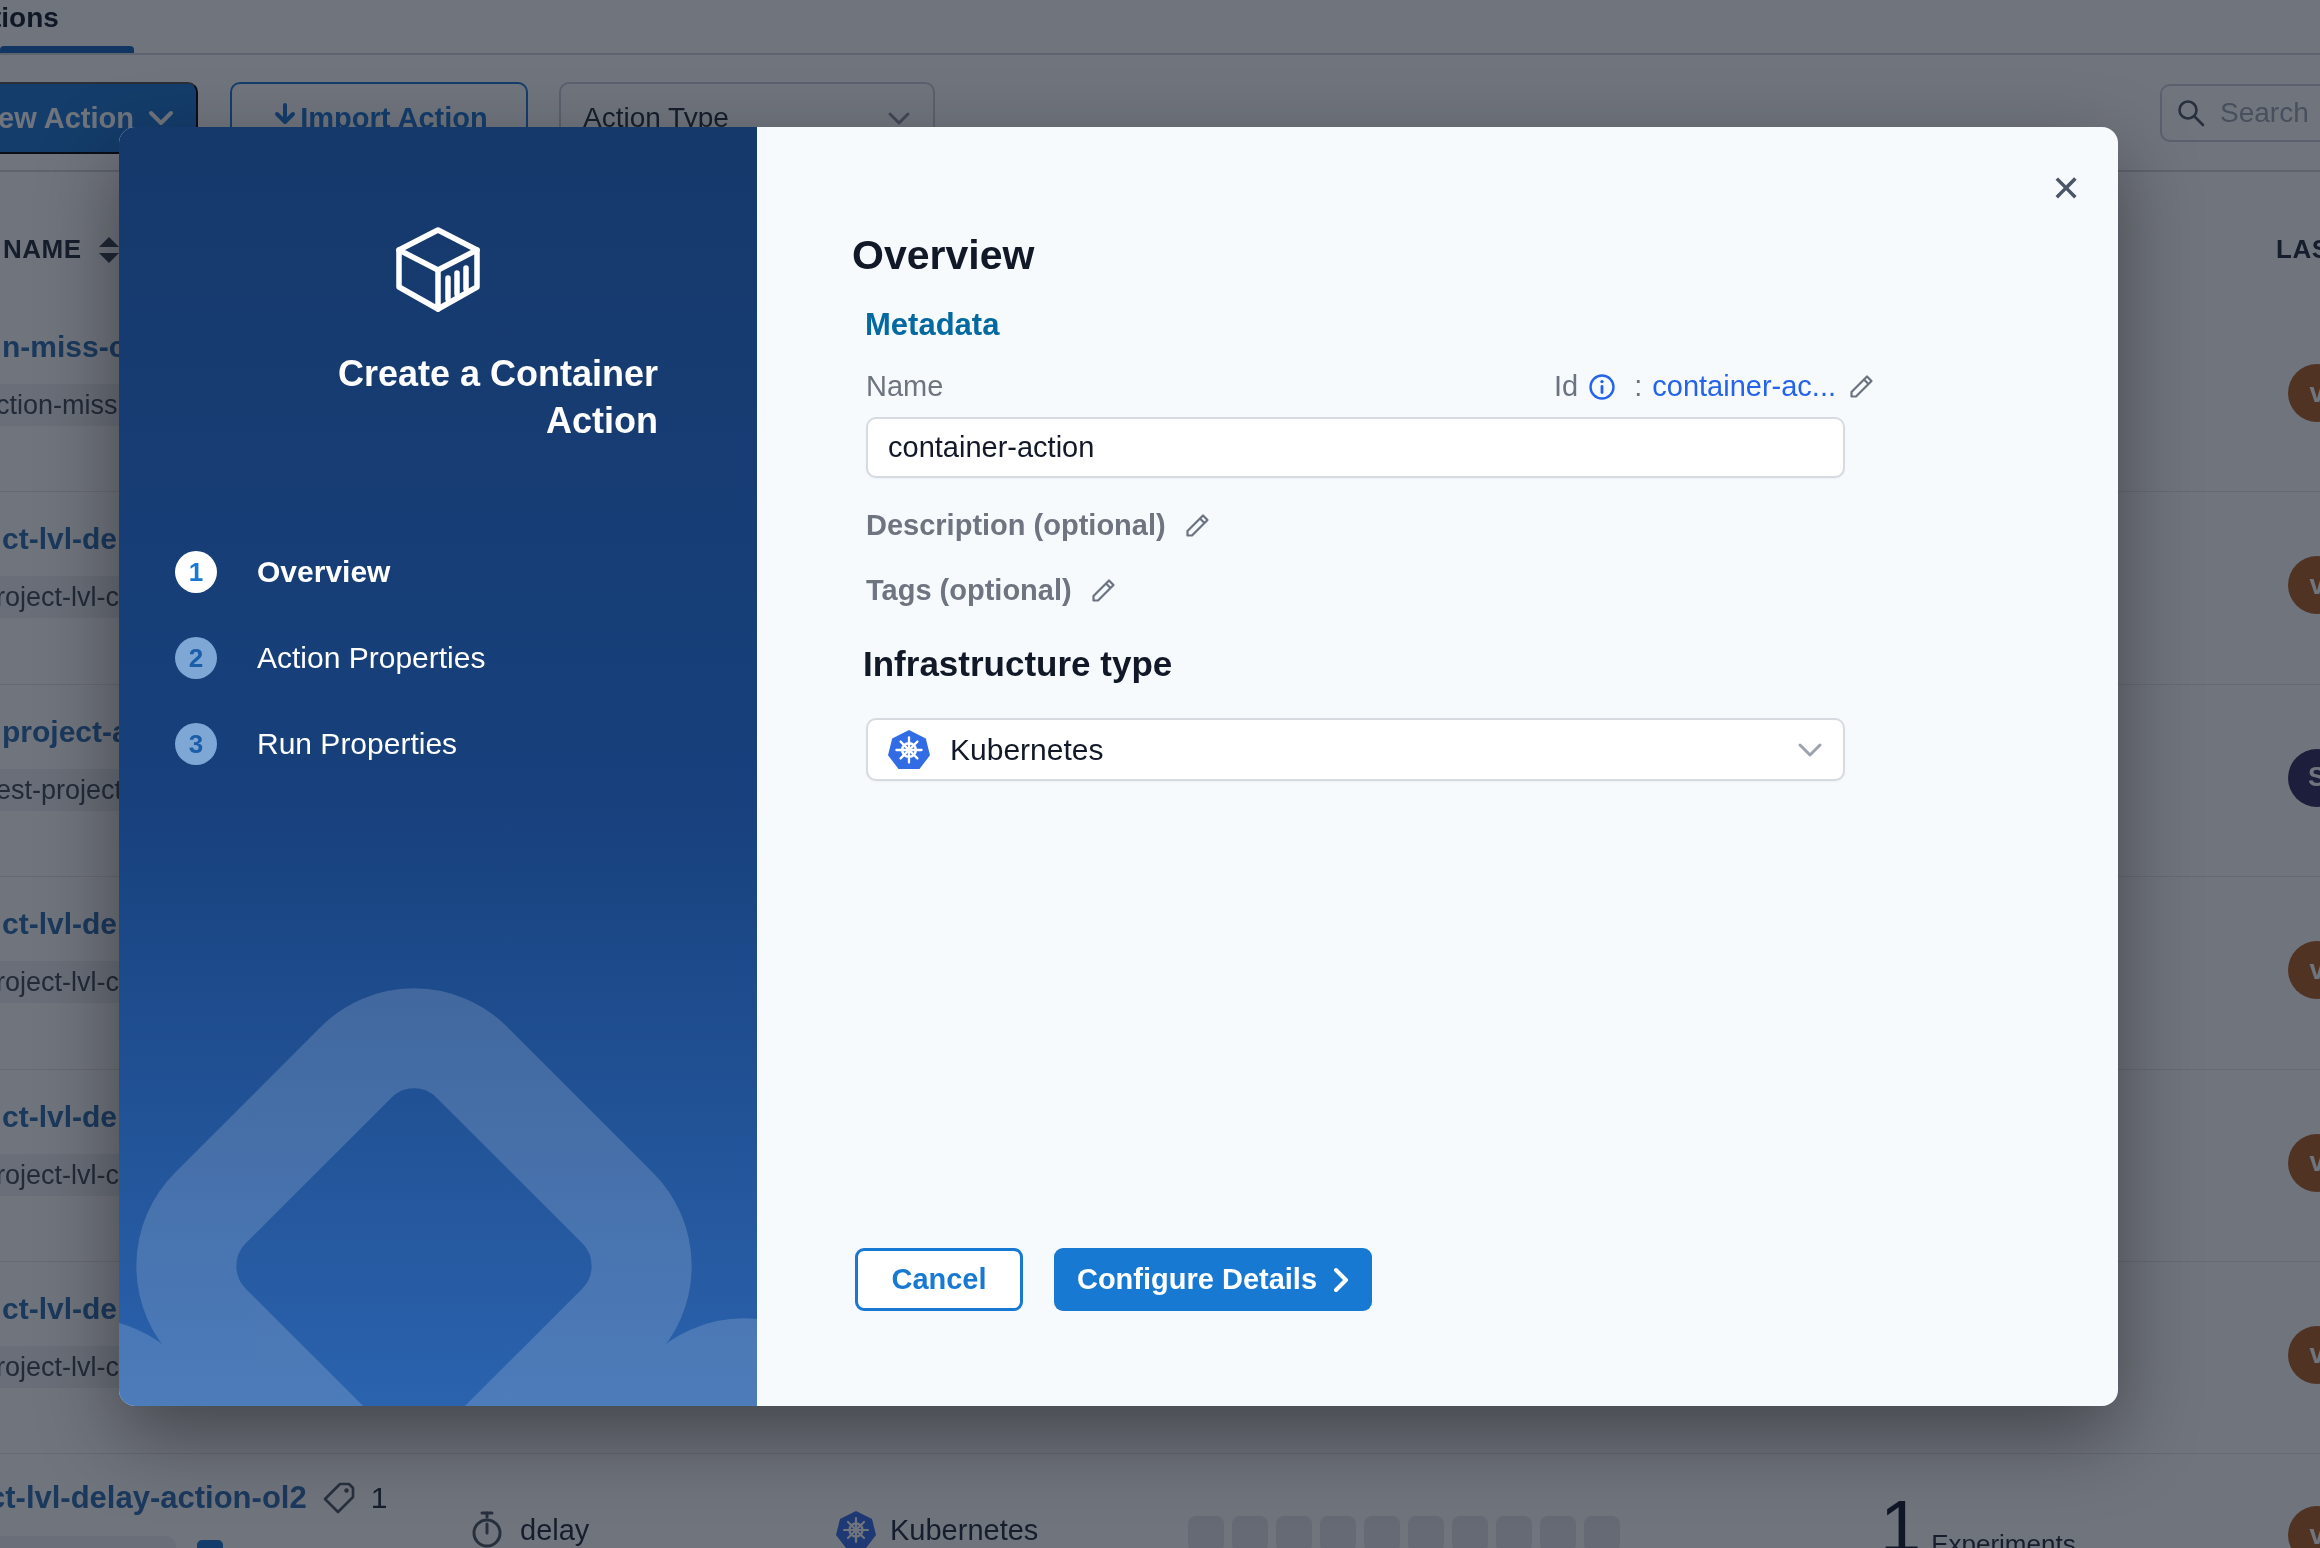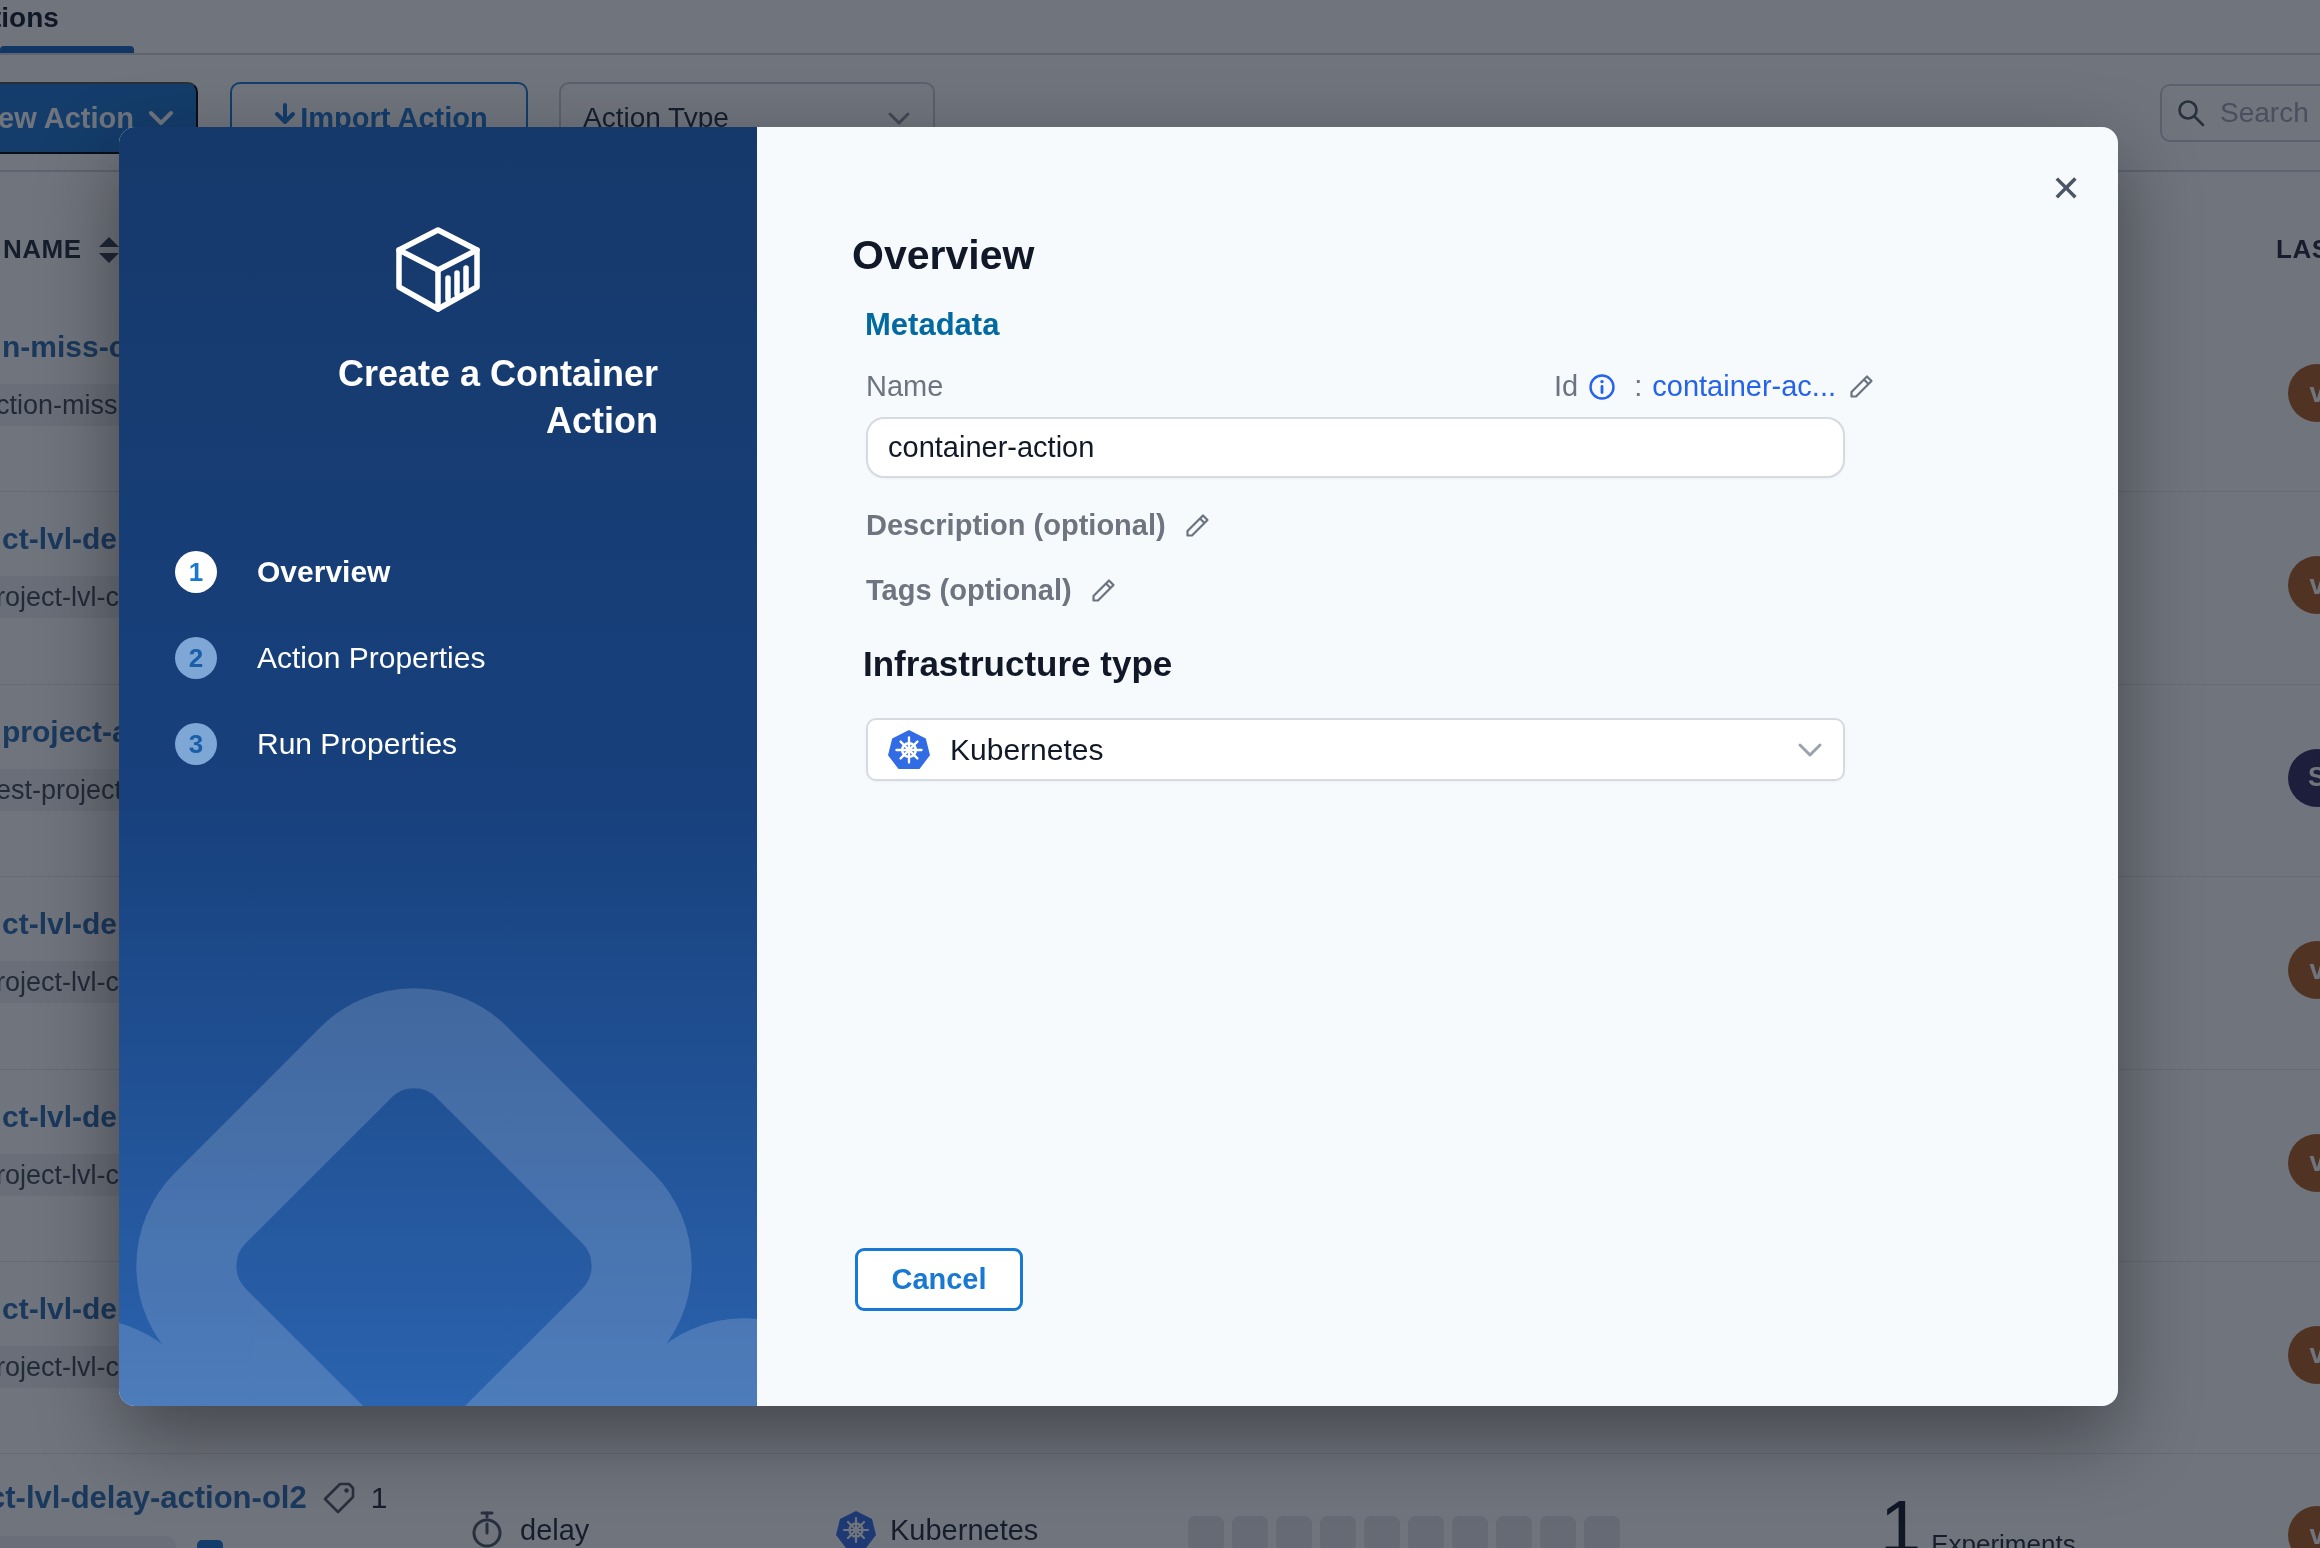--- a/index.html
+++ b/index.html
@@ -75,21 +75,21 @@
   .main{position:absolute;left:638px;top:0;right:0;bottom:0;}
   .close-x{position:absolute;right:26px;top:36px;width:52px;height:52px;display:flex;align-items:center;justify-content:center;
     font-size:36px;color:#4A5568;cursor:pointer;}
   .m-h1{position:absolute;left:95px;top:78px;font-size:41px;font-weight:800;color:#111827;}
   .m-sec{position:absolute;left:108px;top:180px;font-size:31px;font-weight:700;color:#0369a1;}
   .name-label{position:absolute;left:109px;top:243px;font-size:29px;color:#6E7480;}
   .id-row{position:absolute;left:765px;top:243px;display:flex;align-items:center;gap:10px;font-size:29px;}
   .id-row .id-lbl{color:#6B7280;margin-left:32px;}
   .id-row .colon{color:#6B7280;margin-left:8px;}
   .id-row .id-link{color:#2563EB;}
-  .name-input{position:absolute;left:109px;top:290px;width:979px;height:61px;background:#fff;border:2px solid #D6DAE1;border-radius:18px;
+  .name-input{position:absolute;left:109px;top:290px;width:979px;height:61px;background:#fff;border:2px solid #D6DAE1;border-radius:10px;
     padding:0 20px;font-size:29px;color:#111827;outline:none;box-shadow:0 1px 2px rgba(0,0,0,.04);}
   .opt-label{position:absolute;display:flex;align-items:center;gap:16px;font-size:29px;font-weight:700;color:#6E7480;}
   .desc-label{left:109px;top:382px;}
   .tags-label{left:109px;top:447px;}
   .infra-h{position:absolute;left:106px;top:517px;font-size:35px;font-weight:700;color:#111827;}
   .infra-select{position:absolute;left:109px;top:591px;width:979px;height:63px;background:#fff;border:2px solid #D6DAE1;border-radius:10px;
     display:flex;align-items:center;gap:20px;padding:0 20px;font-size:30px;color:#111827;cursor:pointer;box-shadow:0 1px 2px rgba(0,0,0,.04);}
   .infra-select .chev{margin-left:auto;}
   .btn-cancel{position:absolute;left:98px;top:1121px;width:168px;height:63px;background:#fff;border:3px solid #1779D1;border-radius:9px;
     color:#1779D1;font-size:29px;font-weight:700;display:flex;align-items:center;justify-content:center;cursor:pointer;}
@@ -329,15 +329,21 @@
           </svg>
         <span>Kubernetes</span>
         <svg class="chev" width="26" height="16" viewBox="0 0 26 16">
             <polyline points="3,3 13,13 23,3" fill="none" stroke="#9CA3AF" stroke-width="3" stroke-linecap="round" stroke-linejoin="round"></polyline>
           </svg>
       </div>
 
       <button class="btn-cancel">
         <span>Cancel</span>
       </button>
+      <button class="btn-confirm">
+        <span>Configure Details</span>
+        <svg width="16" height="26" viewBox="0 0 16 26">
+            <polyline points="3,3 13,13 3,23" fill="none" stroke="#fff" stroke-width="4" stroke-linecap="round" stroke-linejoin="round"></polyline>
+          </svg>
+      </button>
     </main>
   </div>
 </div>
 
 </body></html>

